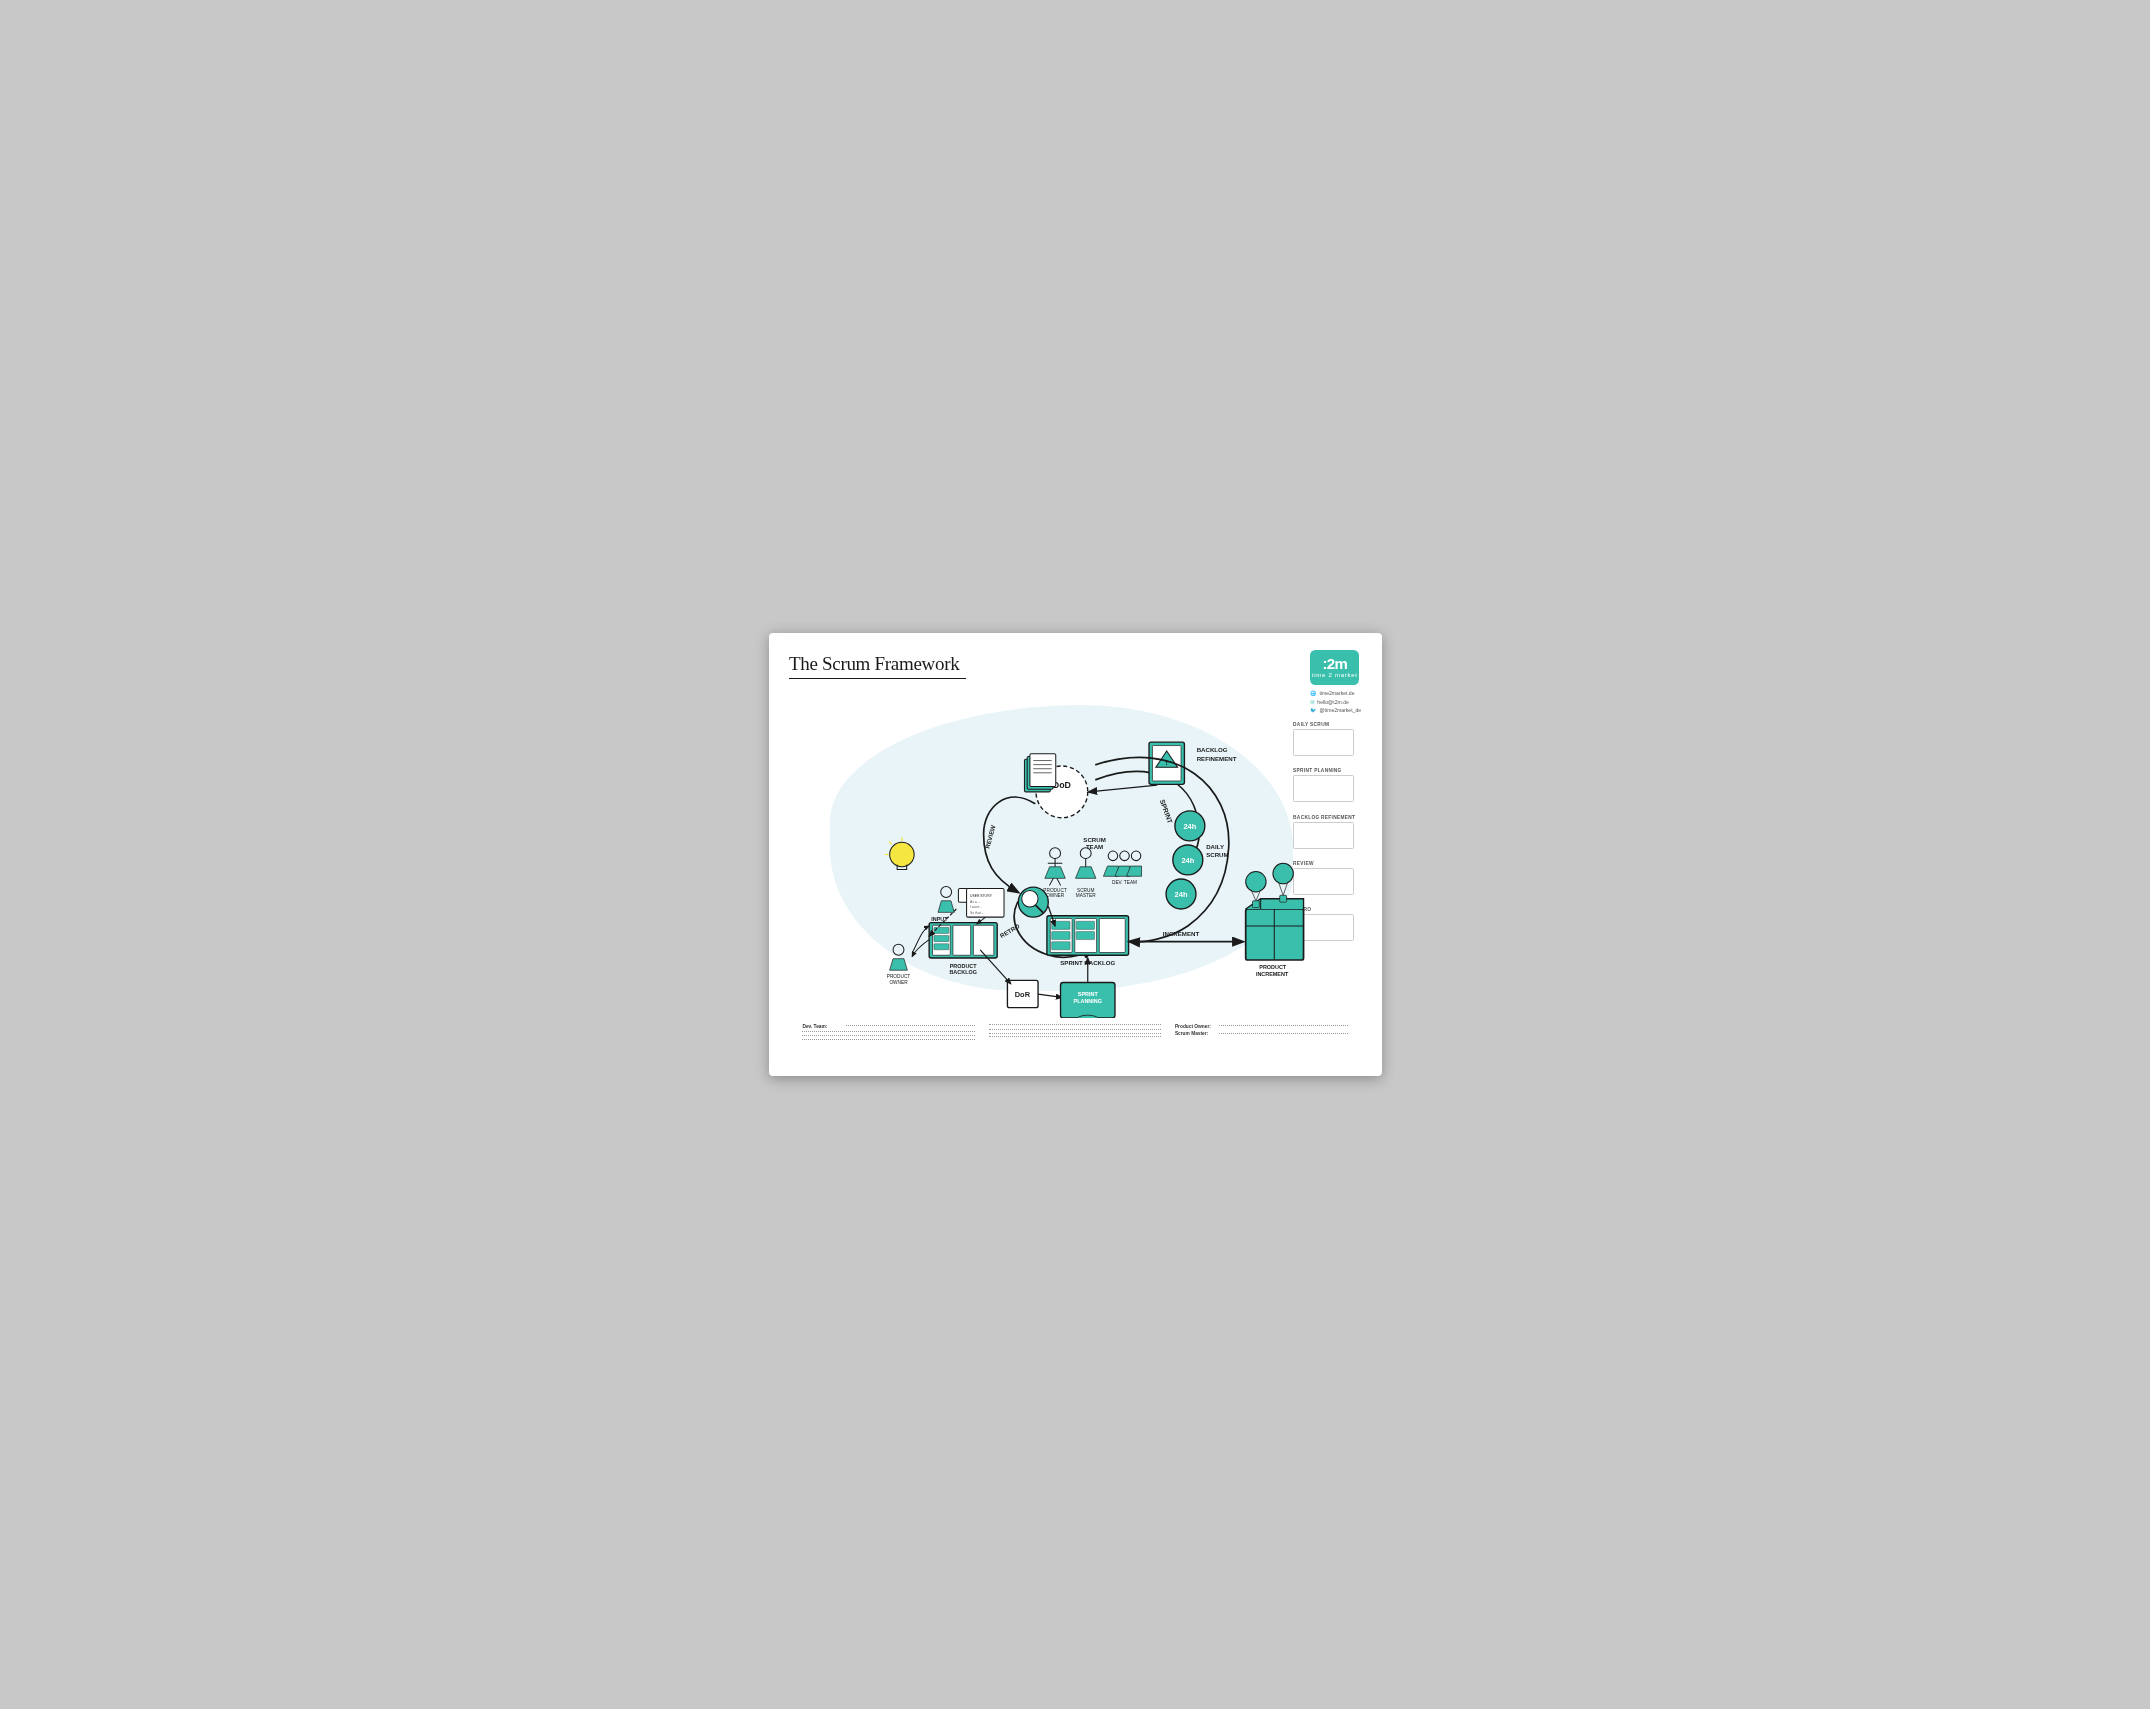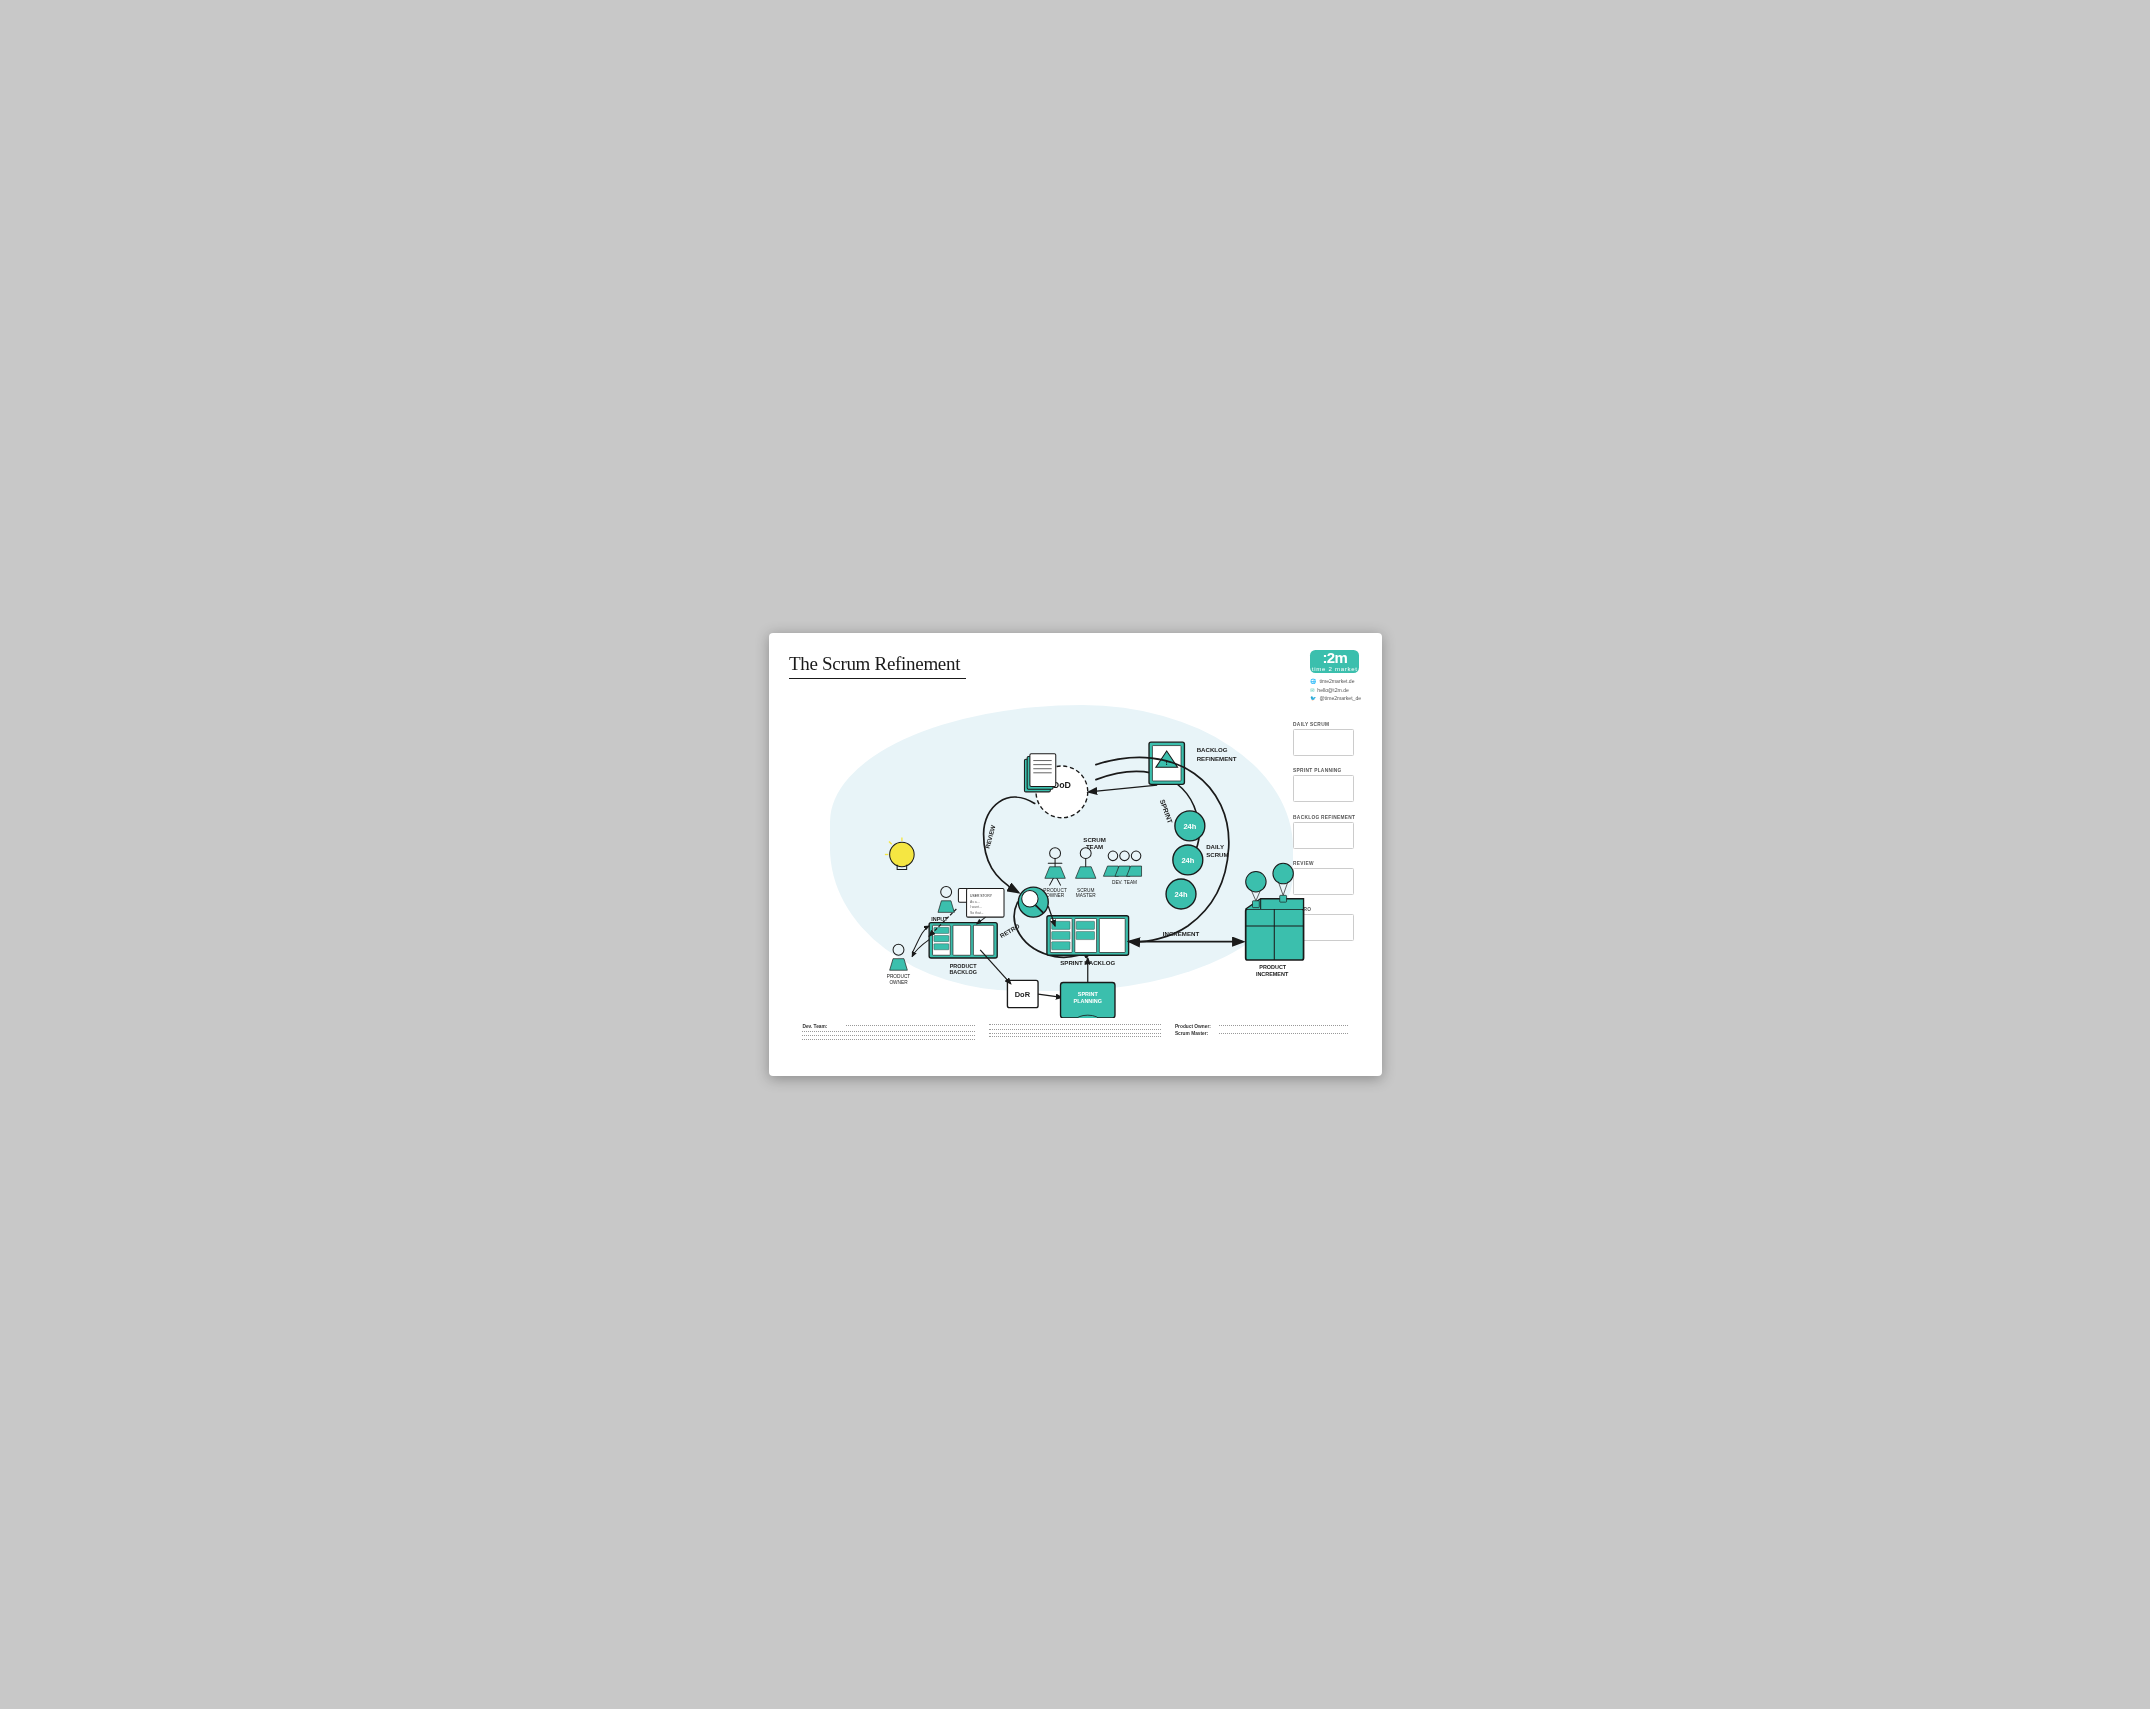--- a/index.html
+++ b/index.html
@@ -39,21 +39,21 @@
       position: absolute;
       top: 17px;
       right: 20.4px;
       text-align: center;
     }
     .logo-box {
       background: #3bbfad;
       color: white;
       border-radius: 5.4px;
       width: 49px;
-      height: 23px;
+      height: 35px;
       display: flex;
       flex-direction: column;
       align-items: center;
       justify-content: center;
       font-size: 12.3px;
       font-weight: bold;
       line-height: 1.1;
       margin-bottom: 4.1px;
     }
     .logo-box .big { font-size: 15px; font-weight: 900; letter-spacing: -0.7px; }
@@ -154,21 +154,21 @@
     .dotted-full {
       border-bottom: 0.7px dotted #999;
       margin-bottom: 2.7px;
     }
   </style>
 </head>
 <body>
 
 <div class="page">
 
-  <h1 class="page-title">The Scrum Refinement</h1>
+  <h1 class="page-title">The Scrum Framework</h1>
   <div class="title-underline"></div>
 
   <div class="logo-area">
     <div class="logo-box">
       <span class="big">:2m</span>
       <span class="small">time 2 market</span>
     </div>
     <div class="logo-contact">
       <div><span>🌐</span> time2market.de</div>
       <div><span>✉</span> hello@t2m.de</div>

